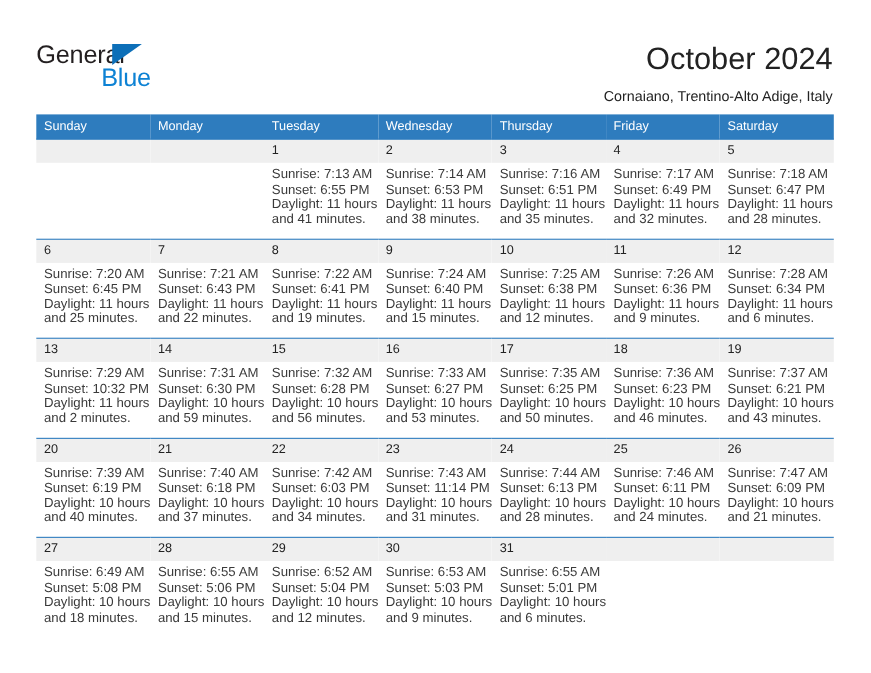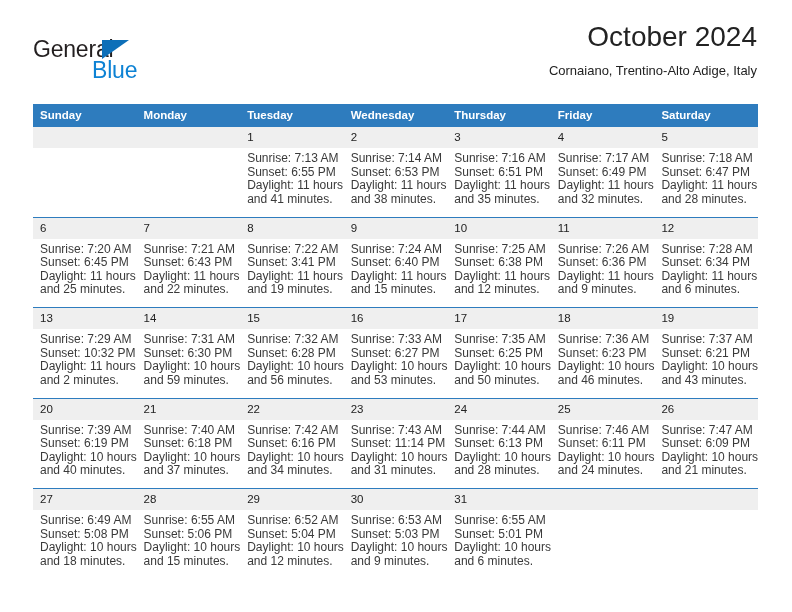--- a/index.html
+++ b/index.html
@@ -30,21 +30,21 @@
     border-left:27px solid #0d6fb8;
     border-bottom:19px solid transparent;
   }
   .logo-blue {
     position:absolute; left:59px; top:21px;
     font-size:23px; color:#0d82d4; letter-spacing:-0.2px;
     font-family:"Liberation Sans", sans-serif;
   }
 
   .title-block {
-    position:absolute; right:35px; top:20px; text-align:right;
+    position:absolute; right:35px; top:37px; text-align:right;
   }
   .cal-title {
     font-size:28px; color:#222222; font-weight:normal;
     line-height:34px; white-space:nowrap;
   }
   .cal-subtitle {
     font-size:13px; color:#222222; margin-top:8px;
     line-height:18px; white-space:nowrap;
   }
 
@@ -54,21 +54,21 @@
     width:725px;
     border-collapse:collapse;
     table-layout:fixed;
   }
   .calendar col { width:103.57px; }
 
   thead th {
     background:#2e7cbe;
     color:#ffffff;
     font-size:11.5px;
-    font-weight:bold;
+    font-weight:normal;
     text-align:left;
     padding:5px 0 5px 7px;
     height:21px;
     vertical-align:middle;
   }
 
   tbody tr { height:90.5px; }
   tbody td {
     vertical-align:top;
     padding:0;
@@ -205,21 +205,21 @@
               <span>Sunrise: 7:21 AM</span>
               <span>Sunset: 6:43 PM</span>
               <span>Daylight: 11 hours</span>
               <span>and 22 minutes.</span>
             </span>
           </td>
           <td>
             <span class="daynum">8</span>
             <span class="info">
               <span>Sunrise: 7:22 AM</span>
-              <span>Sunset: 3:41 PM</span>
+              <span>Sunset: 6:41 PM</span>
               <span>Daylight: 11 hours</span>
               <span>and 19 minutes.</span>
             </span>
           </td>
           <td>
             <span class="daynum">9</span>
             <span class="info">
               <span>Sunrise: 7:24 AM</span>
               <span>Sunset: 6:40 PM</span>
               <span>Daylight: 11 hours</span>
@@ -335,21 +335,21 @@
               <span>Sunrise: 7:40 AM</span>
               <span>Sunset: 6:18 PM</span>
               <span>Daylight: 10 hours</span>
               <span>and 37 minutes.</span>
             </span>
           </td>
           <td>
             <span class="daynum">22</span>
             <span class="info">
               <span>Sunrise: 7:42 AM</span>
-              <span>Sunset: 6:16 PM</span>
+              <span>Sunset: 6:03 PM</span>
               <span>Daylight: 10 hours</span>
               <span>and 34 minutes.</span>
             </span>
           </td>
           <td>
             <span class="daynum">23</span>
             <span class="info">
               <span>Sunrise: 7:43 AM</span>
               <span>Sunset: 11:14 PM</span>
               <span>Daylight: 10 hours</span>

